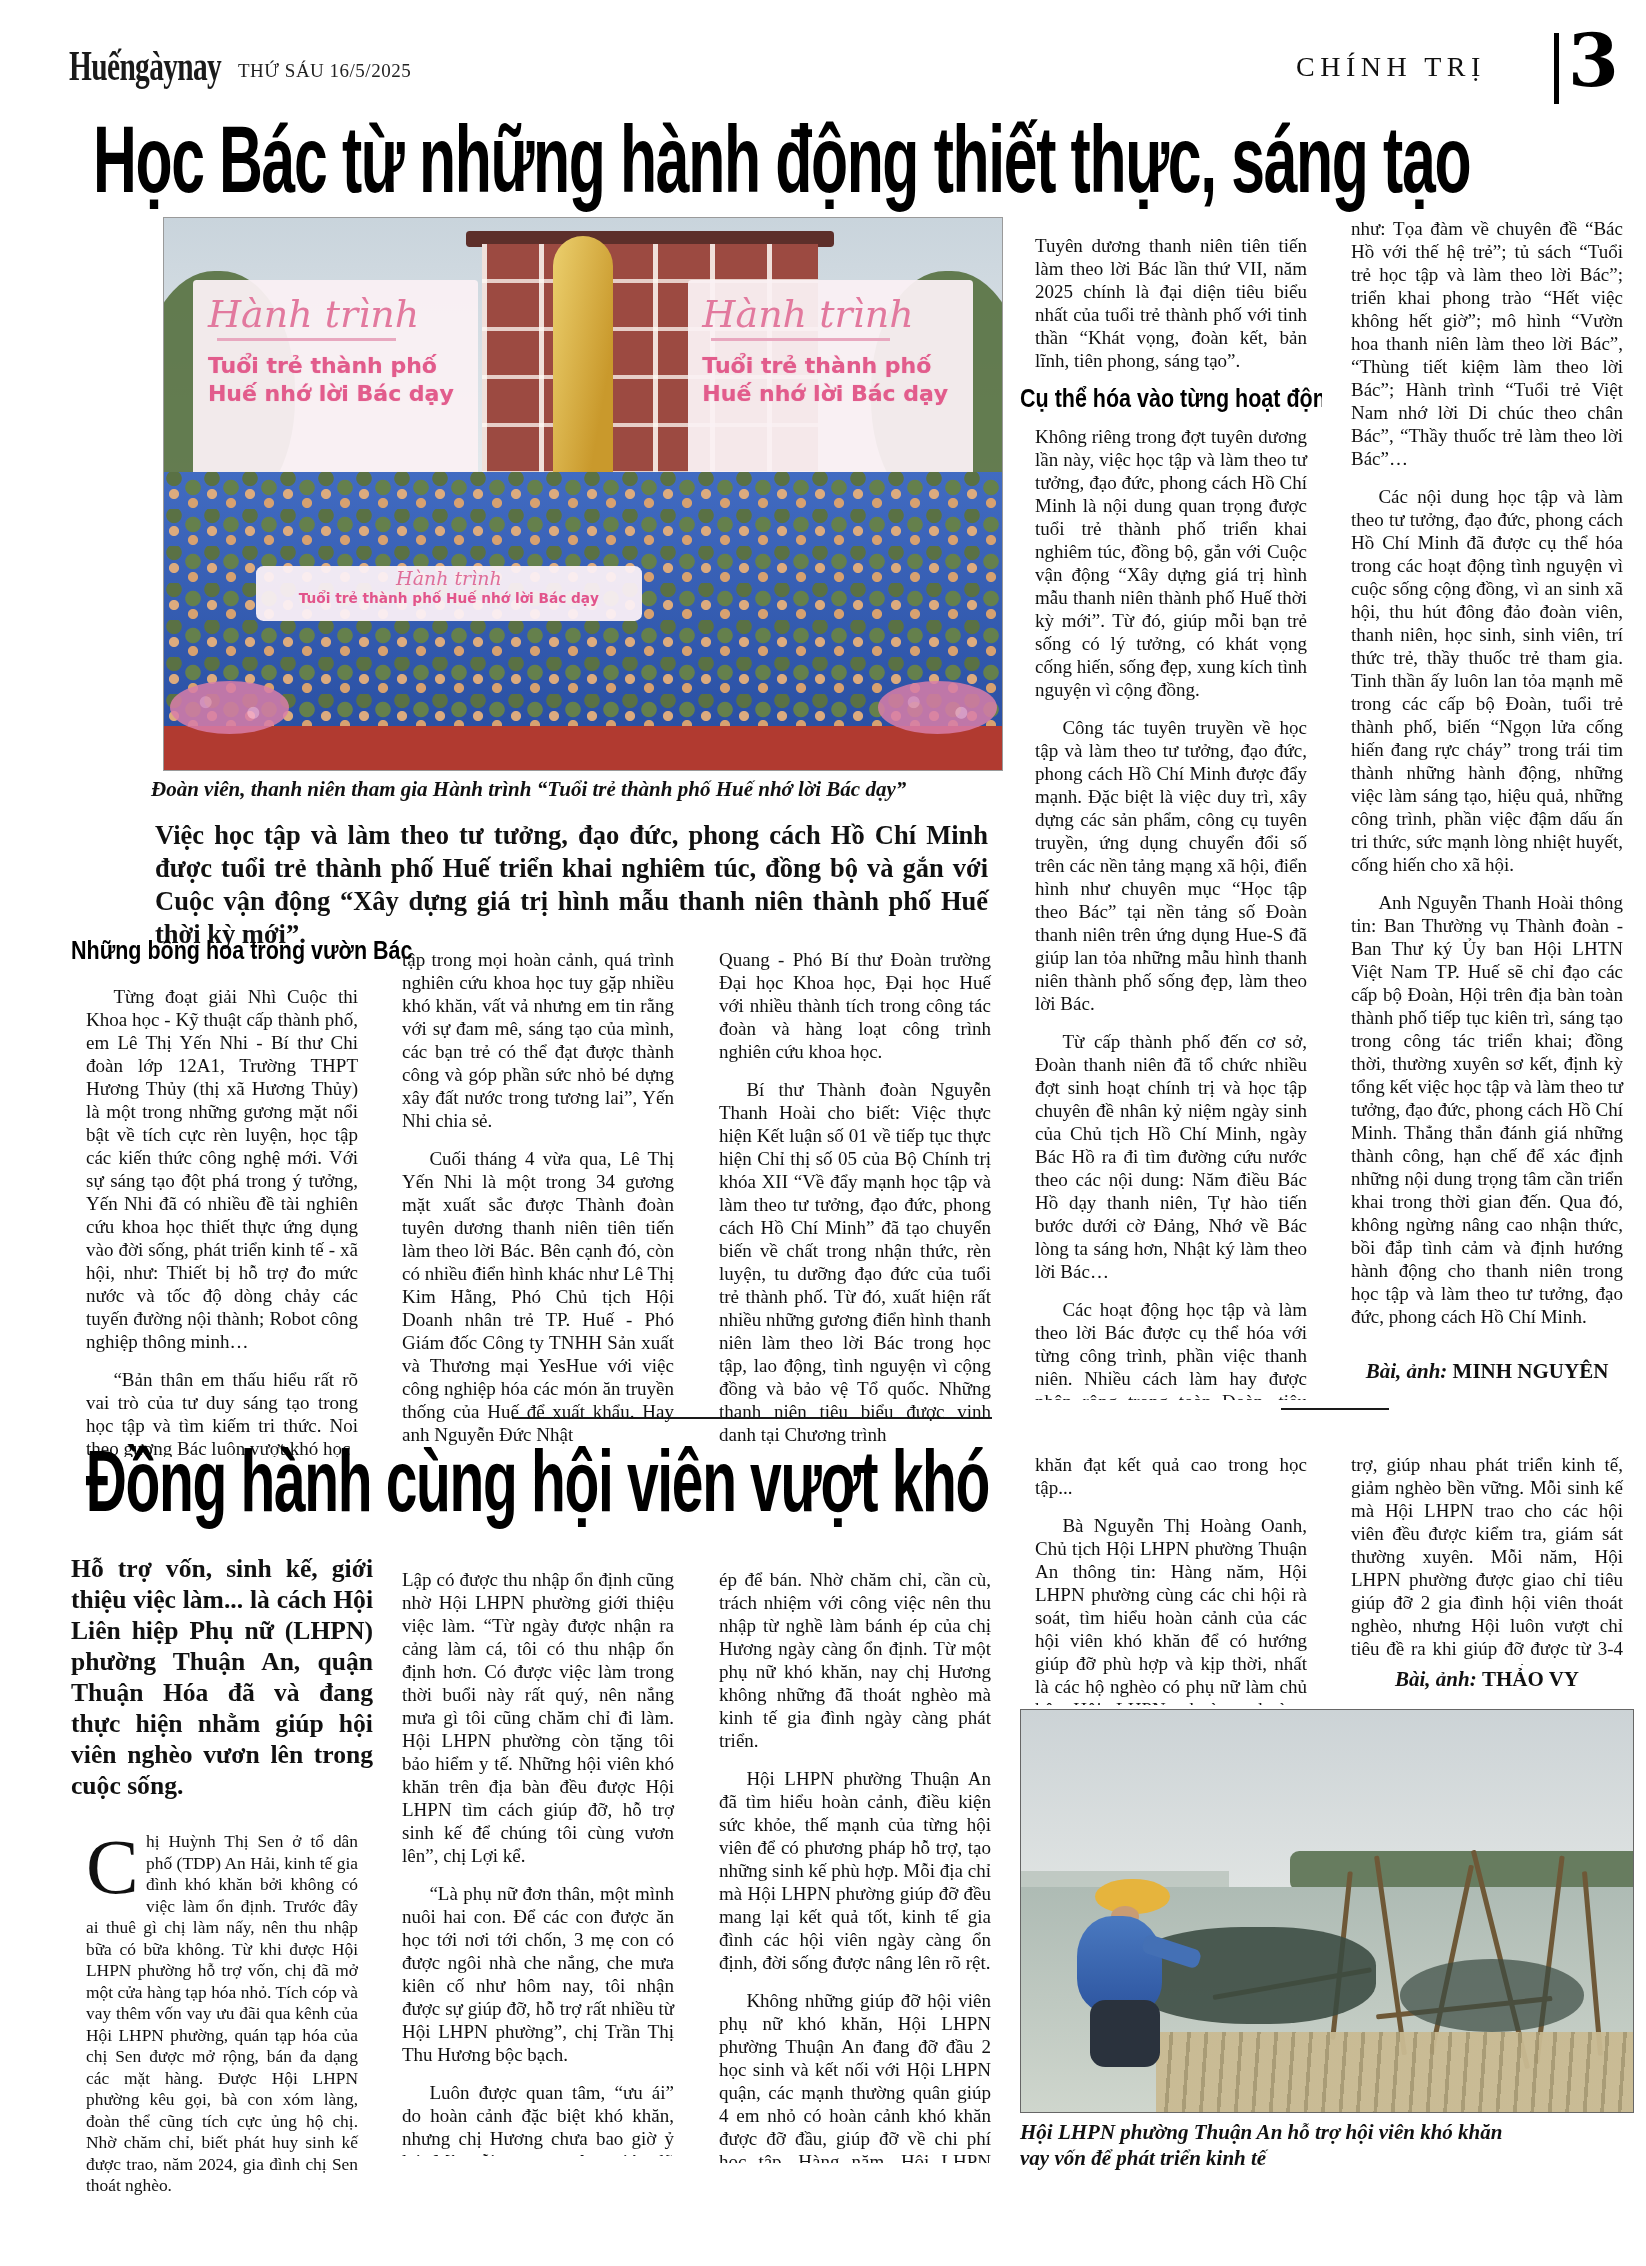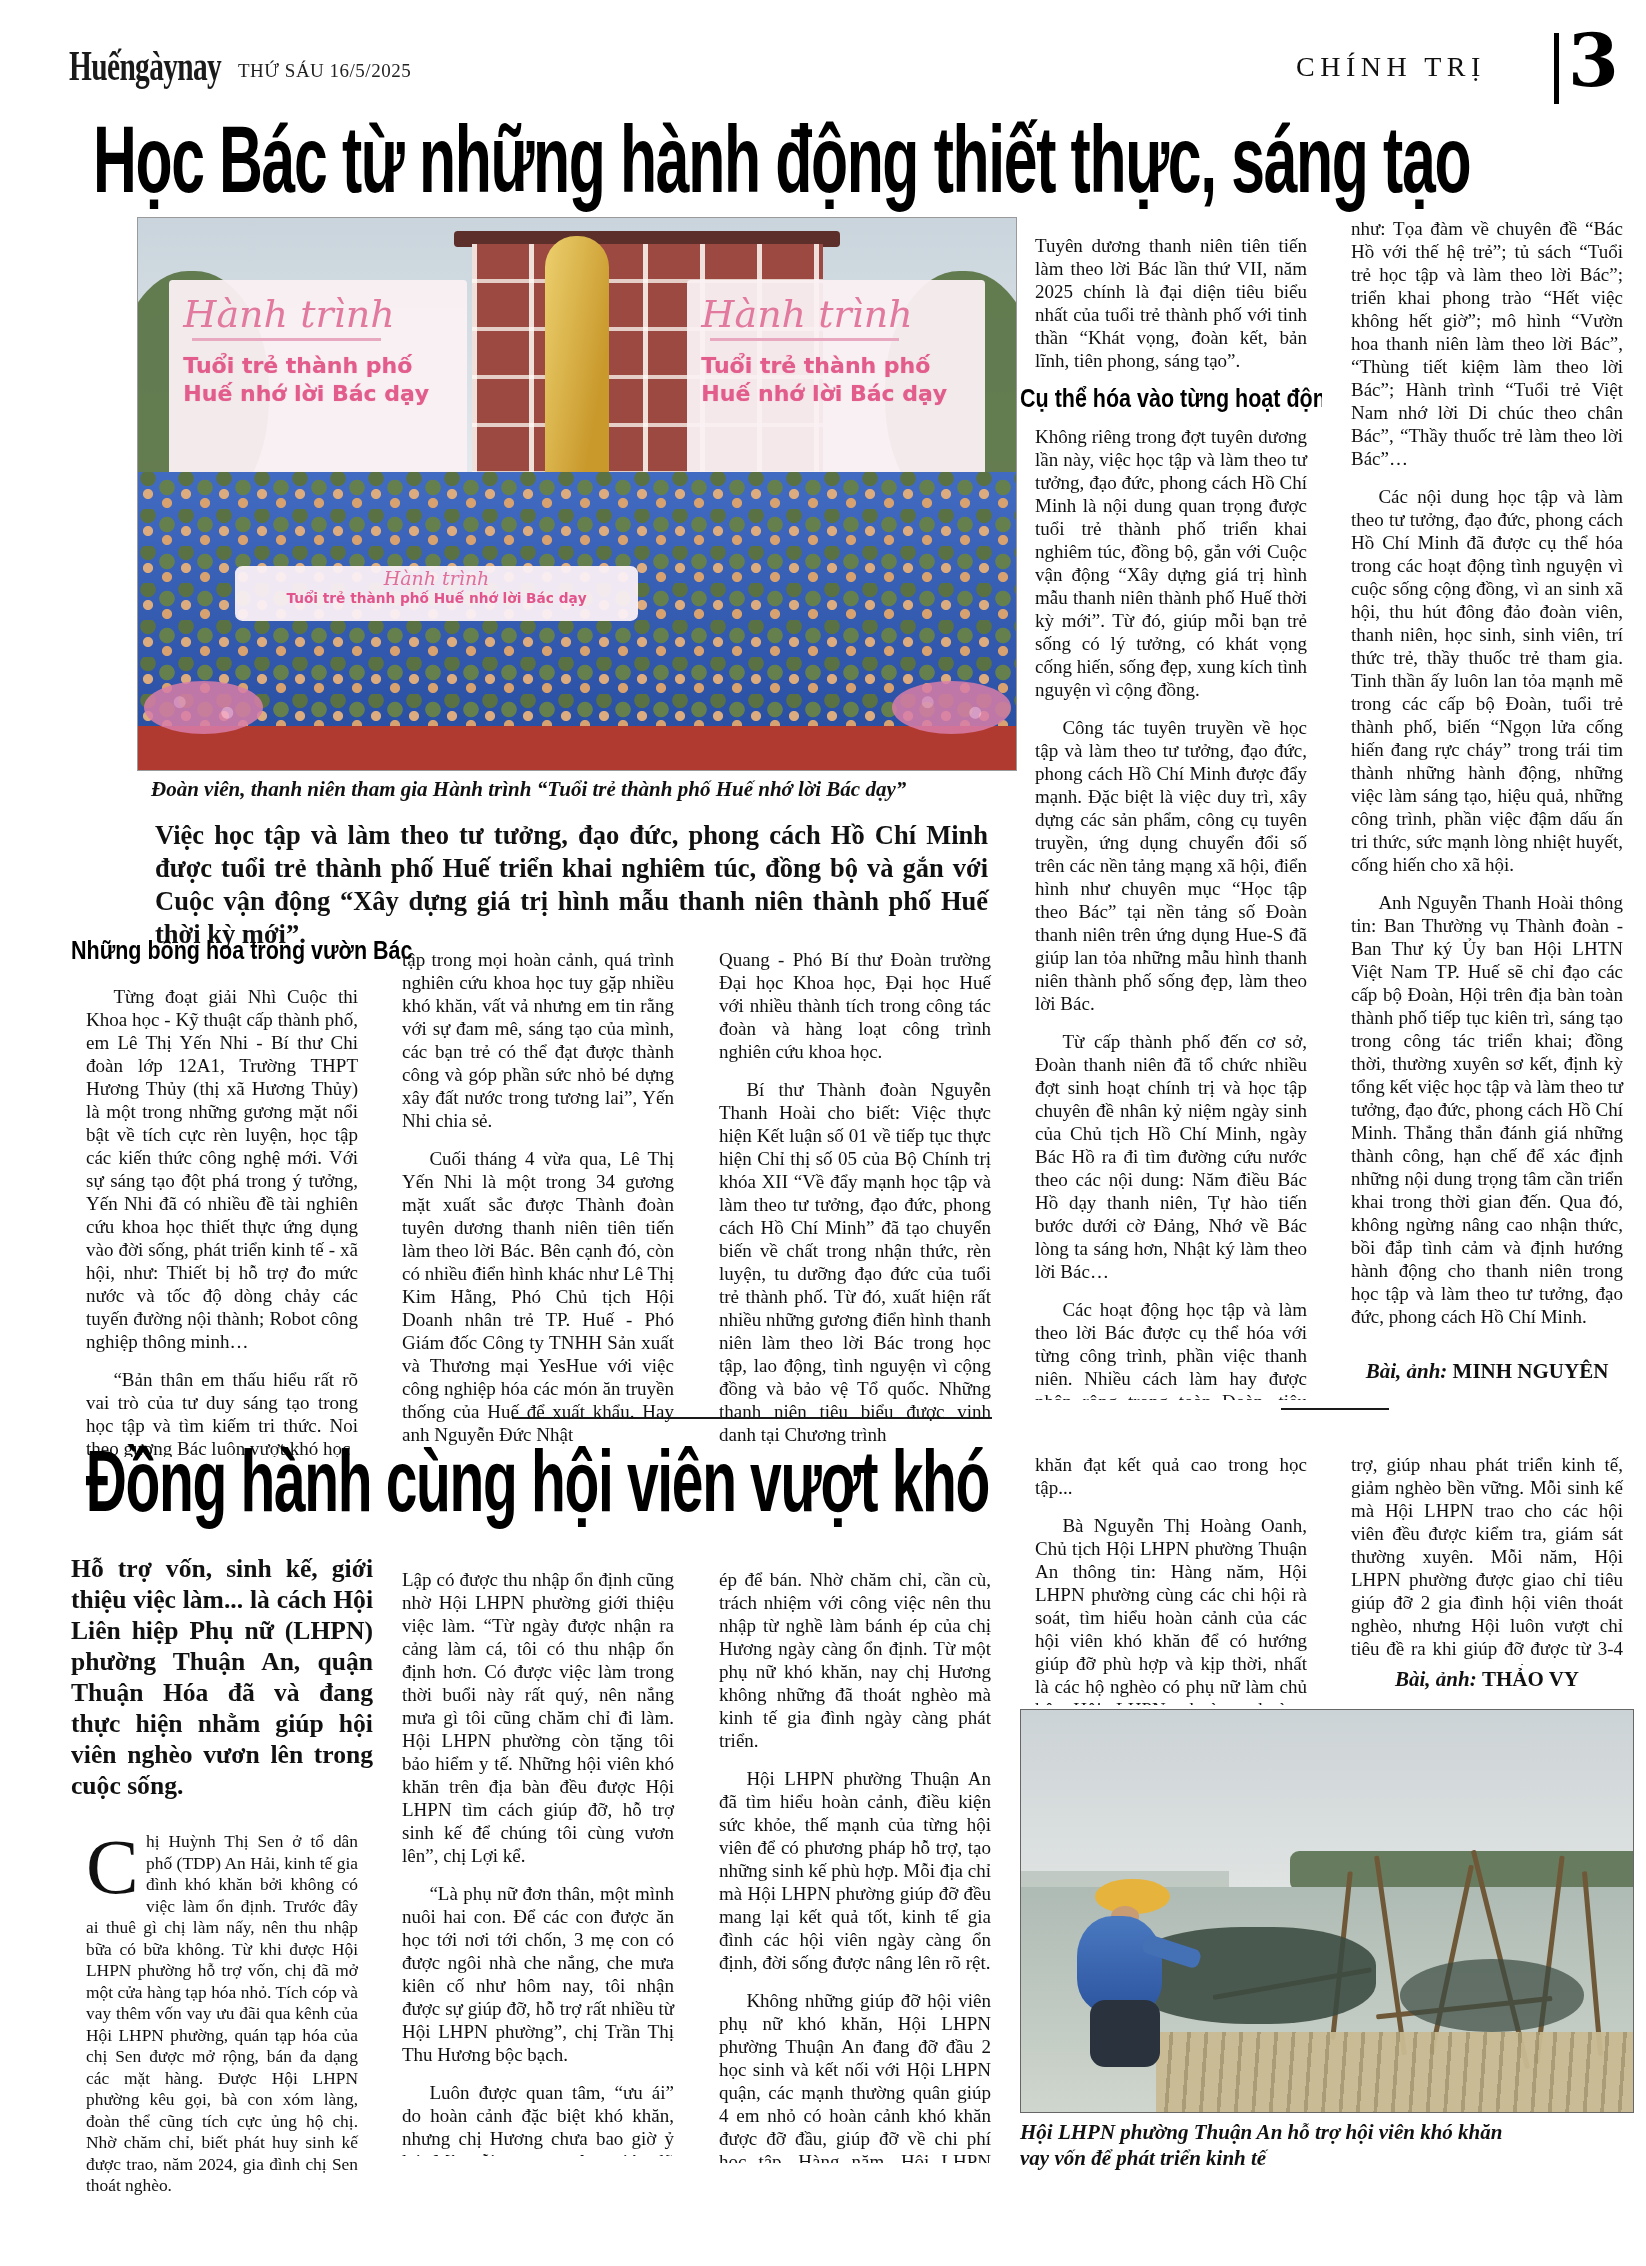--- a/index.html
+++ b/index.html
@@ -101,21 +101,21 @@
   <div class="abs masthead" style="left:69px;top:42px;">Huếngàynay</div>
   <div class="abs pgdate" style="left:238px;top:60px;">THỨ SÁU 16/5/2025</div>
   <div class="abs section-label" style="left:1296px;top:51px;">CHÍNH TRỊ</div>
   <div class="abs section-bar" style="left:1554px;top:33px;width:4.6px;height:71px;"></div>
   <div class="abs page-number" style="left:1568px;top:24px;">3</div>
 
   <div class="abs hl-wrap" style="left:0;top:106px;width:1563px;height:102px;">
     <div class="headline hl1">Học Bác từ những hành động thiết thực, sáng tạo</div>
   </div>
 
-  <div class="abs photo" style="left:137px;top:217px;width:838px;height:552px;padding-left:40px;">
+  <div class="abs photo" style="left:163px;top:217px;width:838px;height:552px;">
     <div class="p1-sky"></div>
     <div class="p1-tree" style="left:-24px;top:53px;"></div>
     <div class="p1-tree" style="right:-24px;top:53px;"></div>
     <div class="p1-roof"></div>
     <div class="p1-building"></div>
     <div class="p1-statue"></div>
     <div class="p1-statue-base"></div>
 
     <div class="p1-banner" style="left:3.5%;">
       <div class="banner-script">Hành trình</div>

